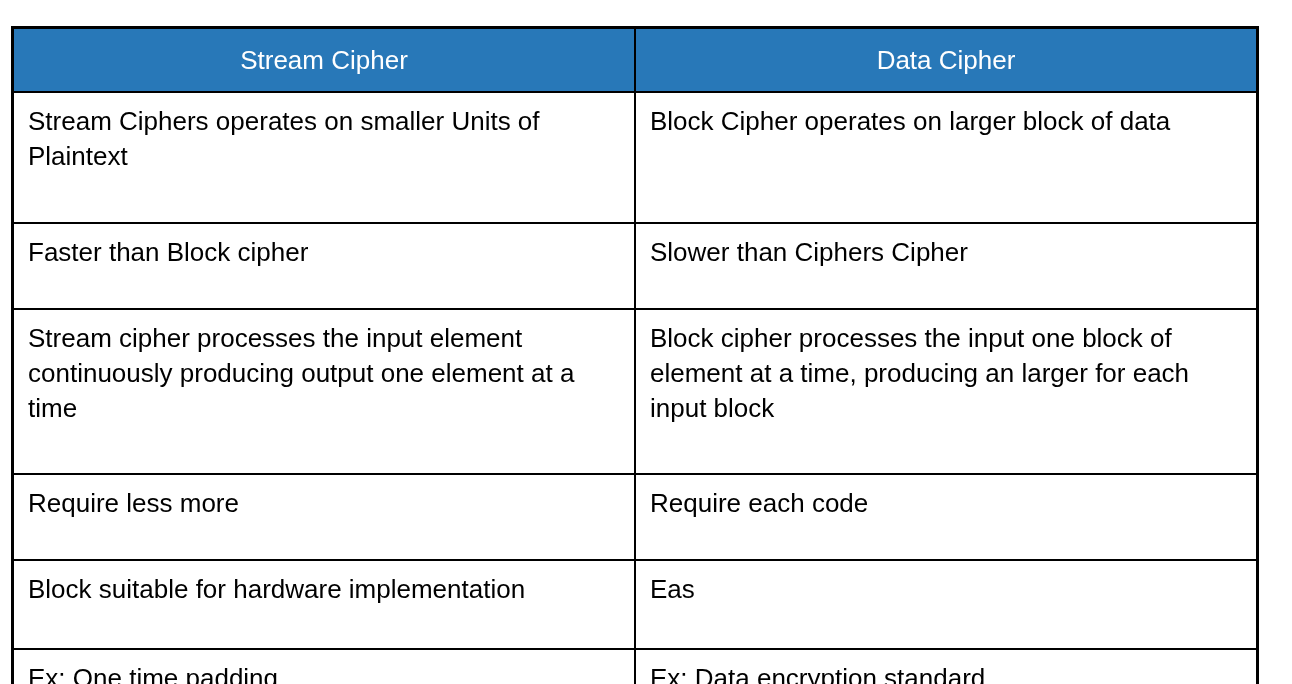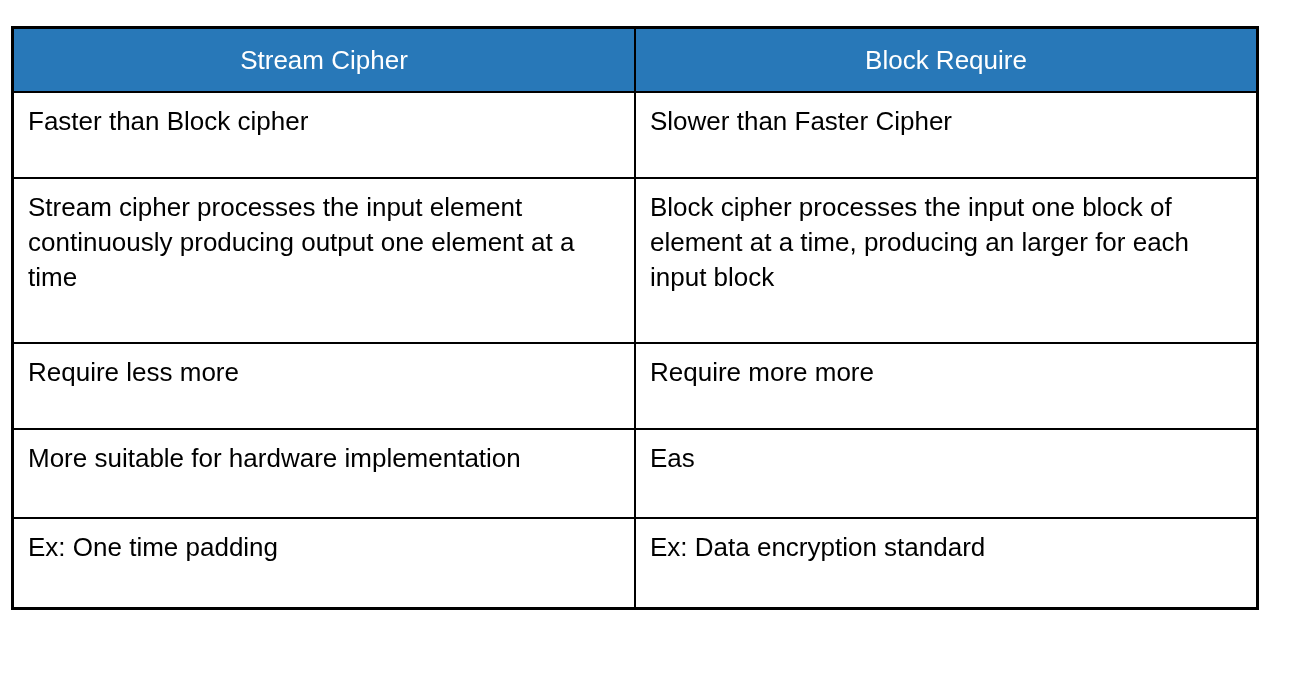--- a/index.html
+++ b/index.html
@@ -59,38 +59,42 @@
 
 <div class="page">
   <table class="cipher-table">
     <colgroup>
       <col>
       <col>
     </colgroup>
     <thead>
       <tr>
         <th>Stream Cipher</th>
-        <th>Block Require</th>
+        <th>Data Cipher</th>
       </tr>
     </thead>
     <tbody>
+      <tr class="h107">
+        <td>Stream Ciphers operates on smaller Units of Plaintext</td>
+        <td>Block Cipher operates on larger block of data</td>
+      </tr>
       <tr class="h62">
         <td>Faster than Block cipher</td>
-        <td>Slower than Faster Cipher</td>
+        <td>Slower than Ciphers Cipher</td>
       </tr>
       <tr class="h141">
         <td>Stream cipher processes the input element continuously producing output one element at a time</td>
         <td>Block cipher processes the input one block of element at a time, producing an larger for each input block</td>
       </tr>
       <tr class="h62">
         <td>Require less more</td>
-        <td>Require more more</td>
+        <td>Require each code</td>
       </tr>
       <tr class="h65">
-        <td>More suitable for hardware implementation</td>
+        <td>Block suitable for hardware implementation</td>
         <td>Eas</td>
       </tr>
       <tr class="h66">
         <td>Ex: One time padding</td>
         <td>Ex: Data encryption standard</td>
       </tr>
 
     </tbody>
   </table>
 </div>

